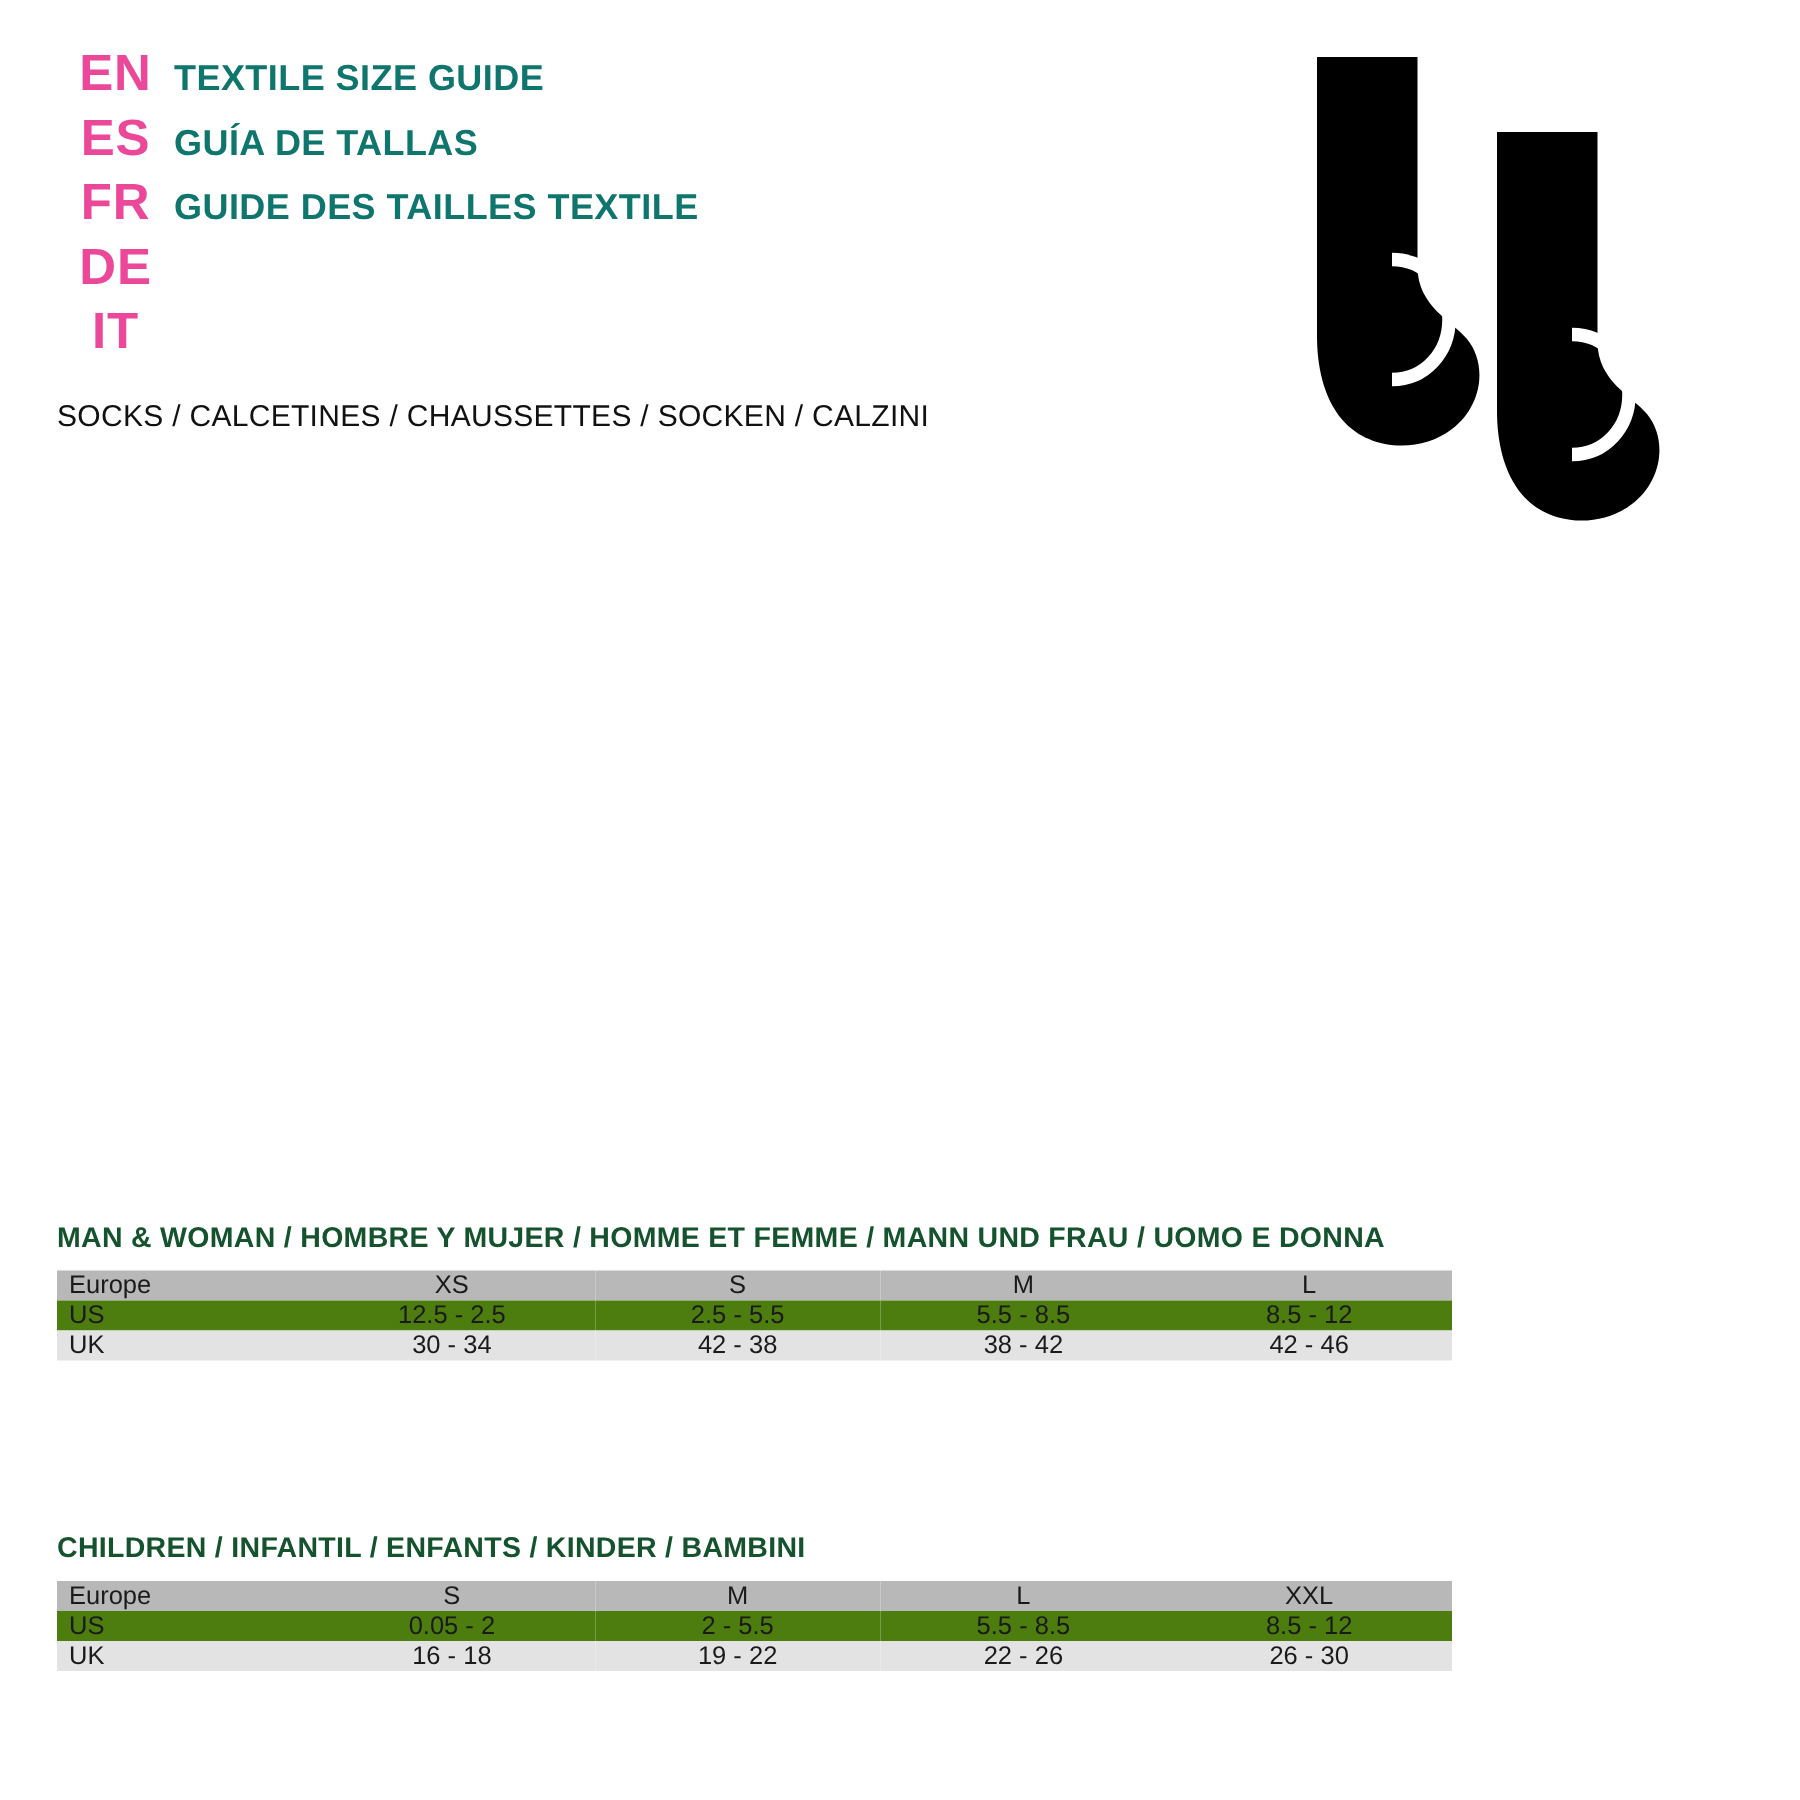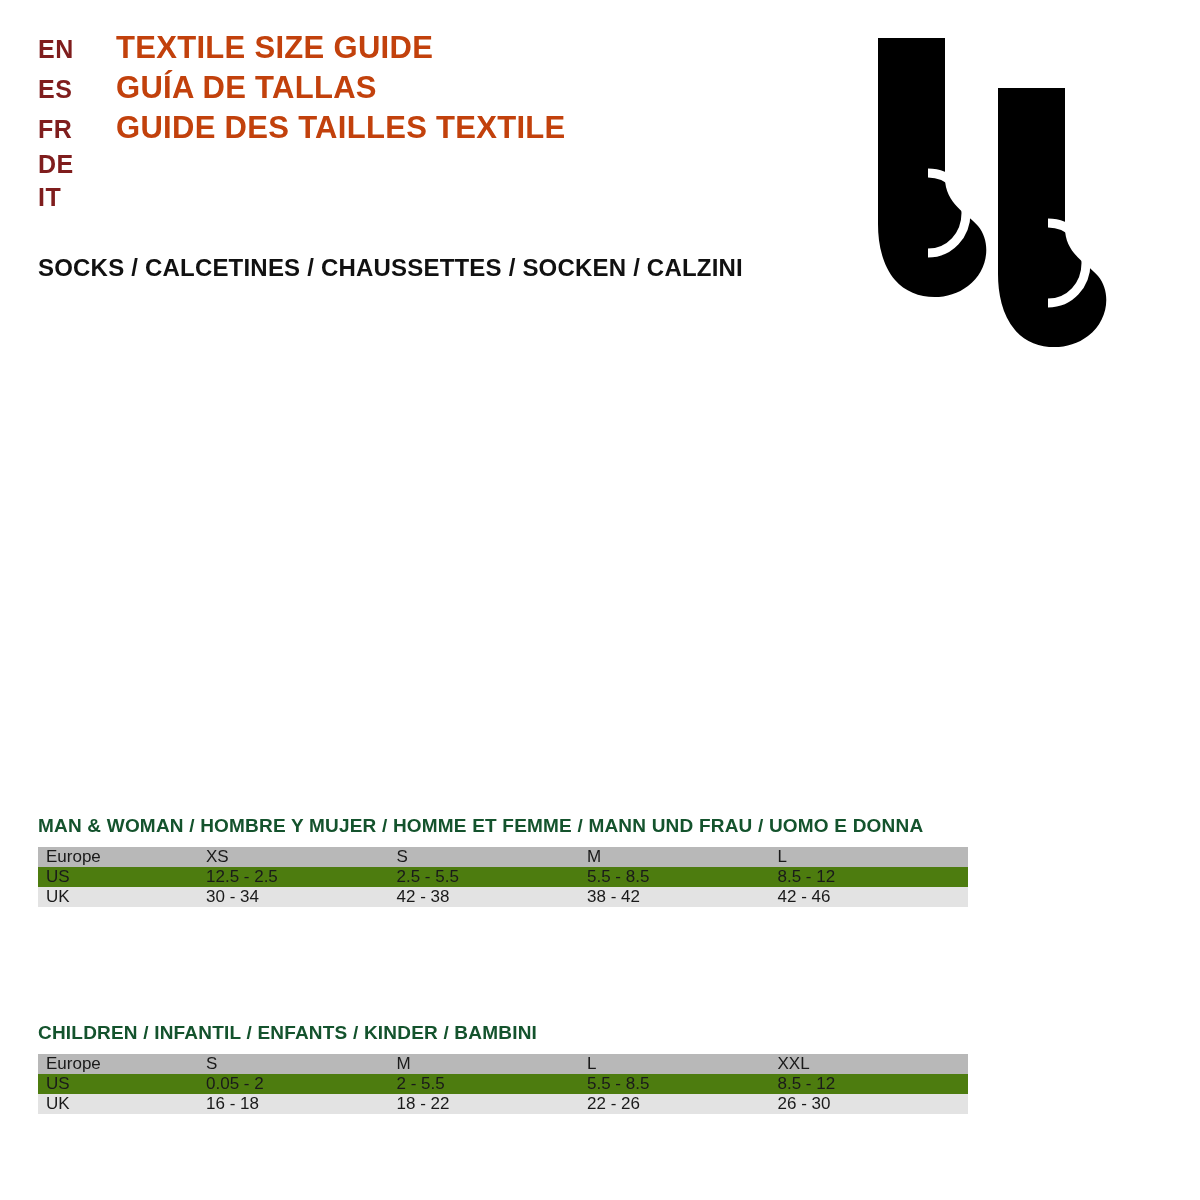--- a/index.html
+++ b/index.html
@@ -24,36 +24,37 @@
     width: 760px;
   }
   .lang-row {
     display: flex;
     align-items: baseline;
     margin-bottom: 4px;
   }
   .lang-code {
     width: 78px;
     flex: 0 0 78px;
-    font-size: 25px;
+    font-size: 34px;
     font-weight: 700;
     letter-spacing: 0.5px;
-    color: #7f1d1d;
+    color: #ec4899;
+    text-align: center;
   }
   .lang-text {
-    font-size: 31px;
+    font-size: 24px;
     font-weight: 700;
     letter-spacing: 0.3px;
-    color: #c2410c;
+    color: #0f766e;
     white-space: nowrap;
   }
   .product-title {
-    margin-top: 42px;
-    font-size: 24px;
-    font-weight: 700;
+    margin-top: 26px;
+    font-size: 20px;
+    font-weight: 400;
     letter-spacing: 0.2px;
     color: #111;
     white-space: nowrap;
   }
 
   
   .sock-art {
     position: absolute;
     left: 800px;
     top: 28px;
@@ -90,21 +91,21 @@
     color: #1a1a1a;
     padding: 0;
     vertical-align: middle;
   }
   table.size-table td.label {
     text-align: left;
     padding-left: 8px;
     width: 160px;
   }
   table.size-table td.val {
-    text-align: left;
+    text-align: center;
   }
   tr.row-head td {
     background: #b8b8b8;
     font-size: 17px;
   }
   tr.row-alt td {
     background: #e3e3e3;
   }
   tr.row-plain td {
     background: #4d7c0f;
@@ -197,19 +198,19 @@
       <tr class="row-plain">
         <td class="label">US</td>
         <td class="val">0.05 - 2</td>
         <td class="val">2 - 5.5</td>
         <td class="val">5.5 - 8.5</td>
         <td class="val">8.5 - 12</td>
       </tr>
       <tr class="row-alt">
         <td class="label">UK</td>
         <td class="val">16 - 18</td>
-        <td class="val">18 - 22</td>
+        <td class="val">19 - 22</td>
         <td class="val">22 - 26</td>
         <td class="val">26 - 30</td>
       </tr>
     </tbody>
   </table>
 </div>
 
 </body></html>

